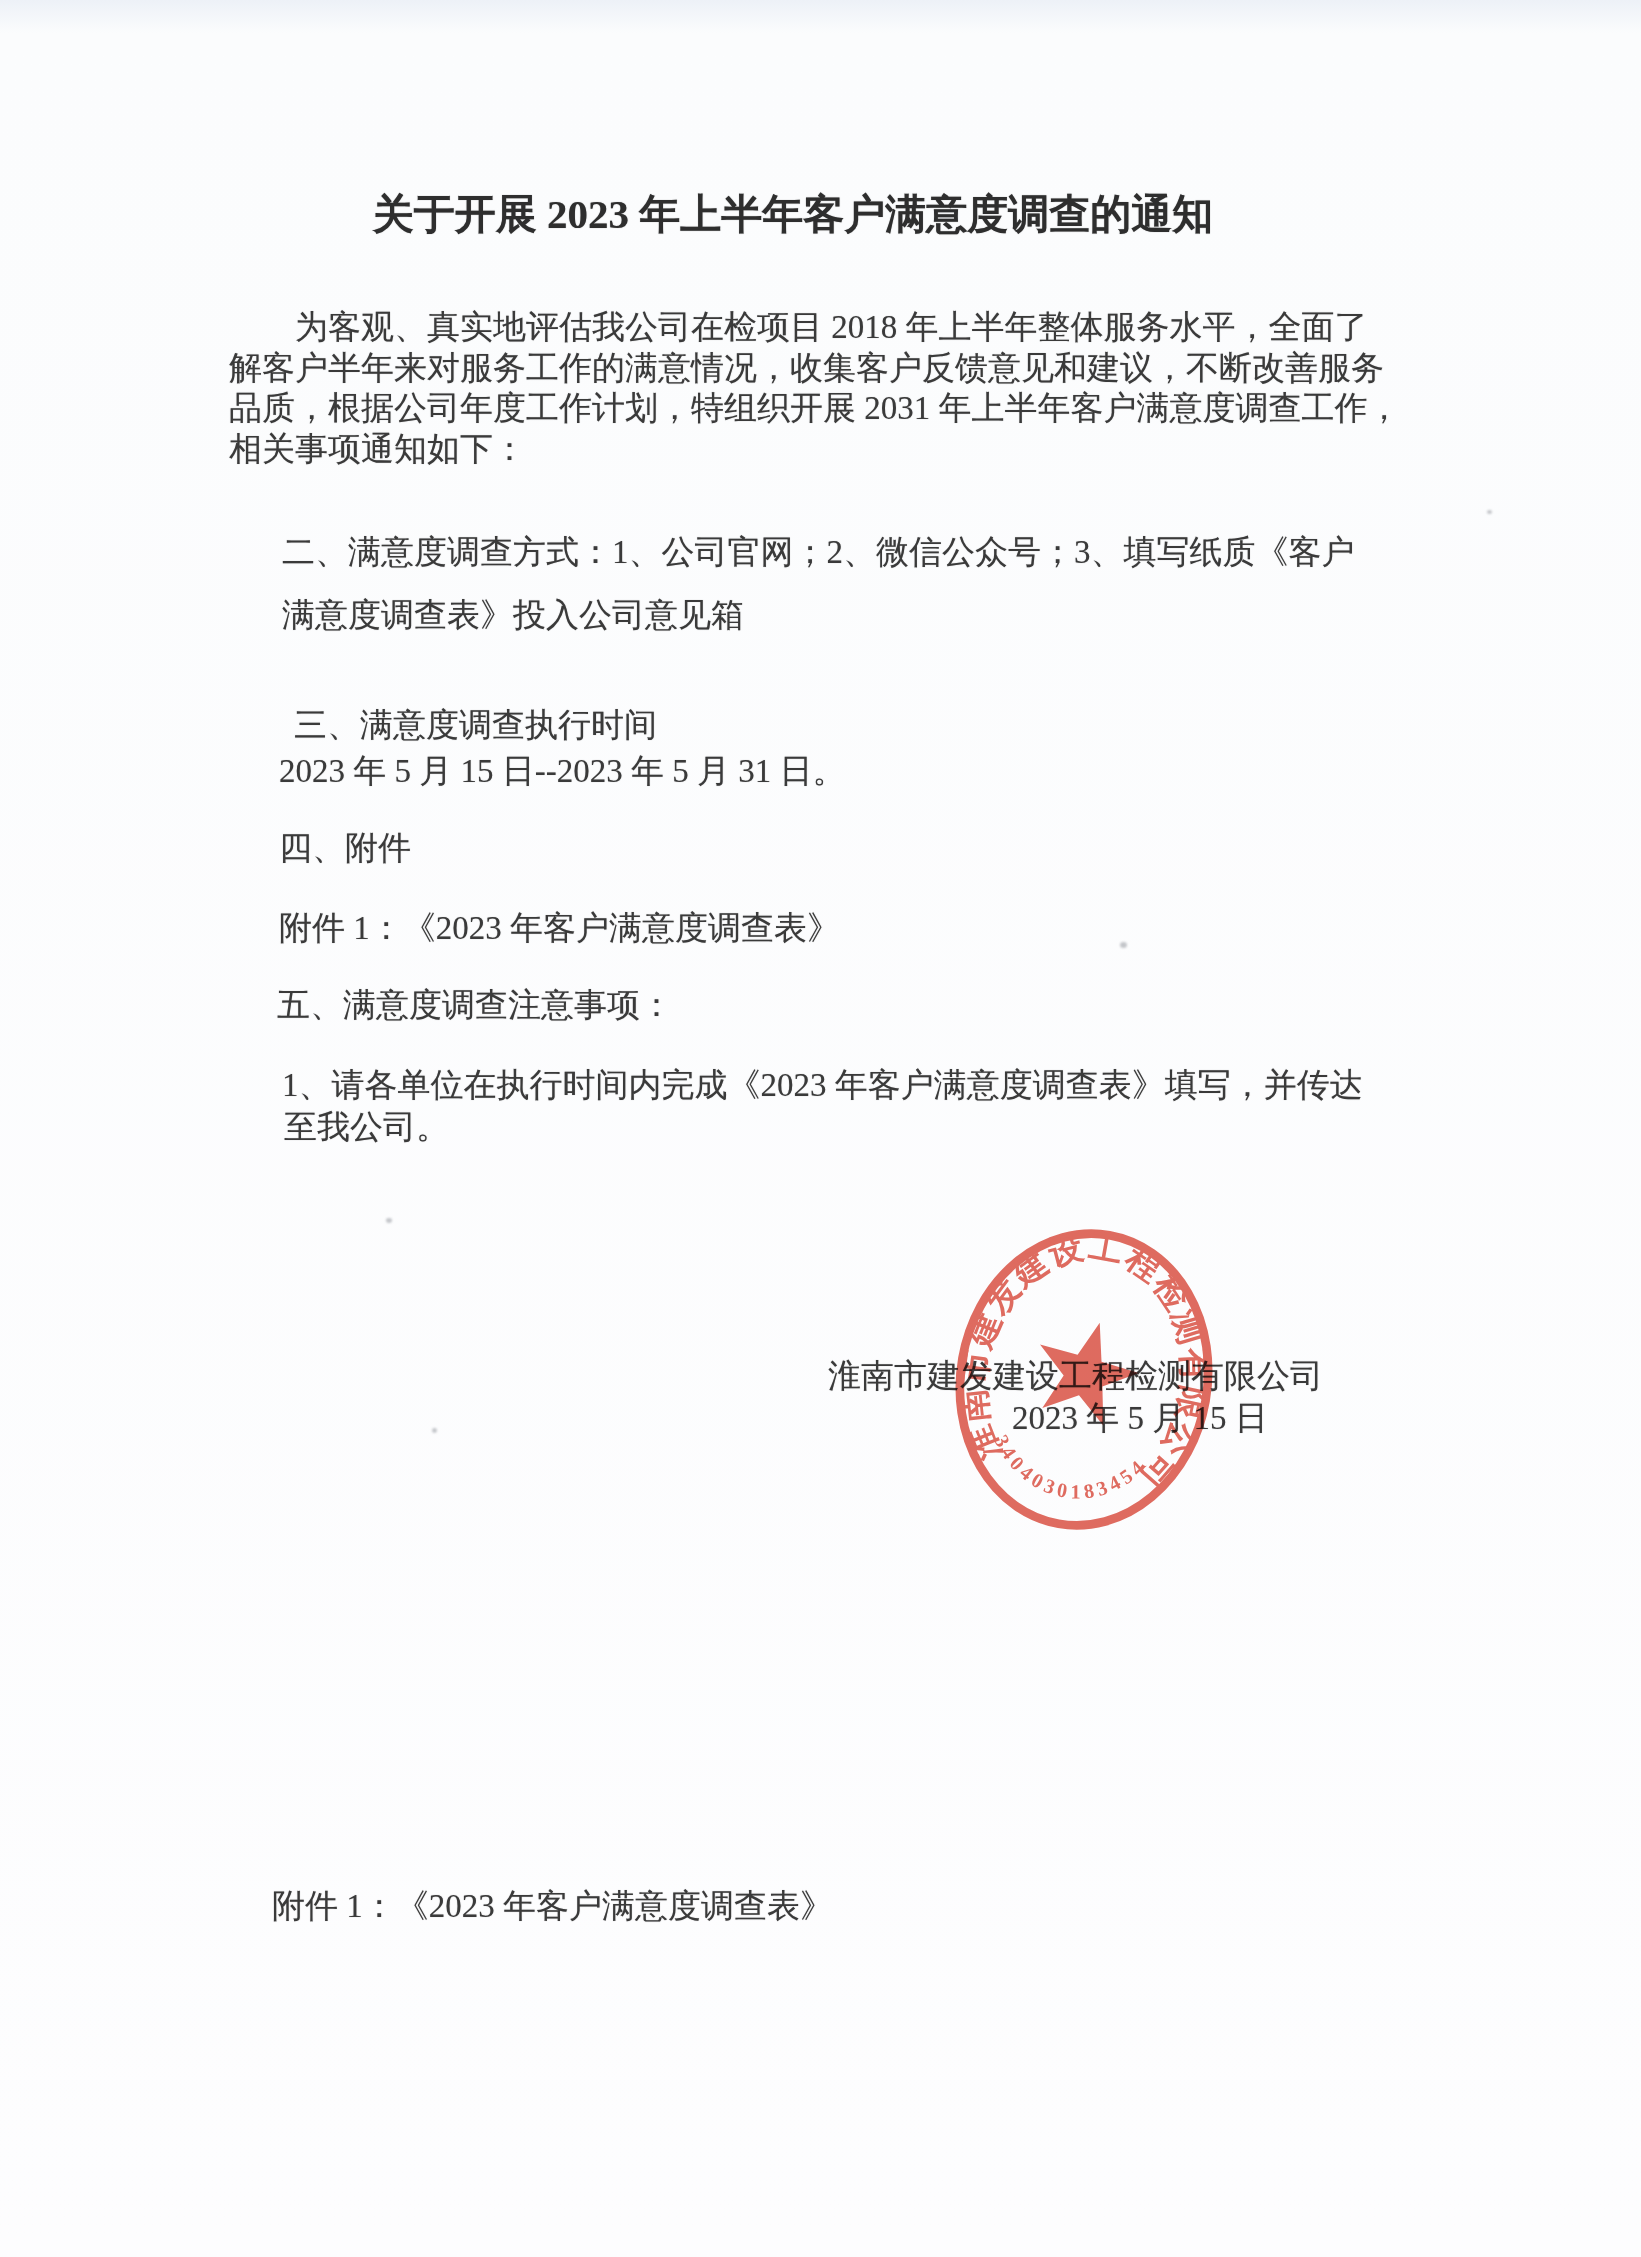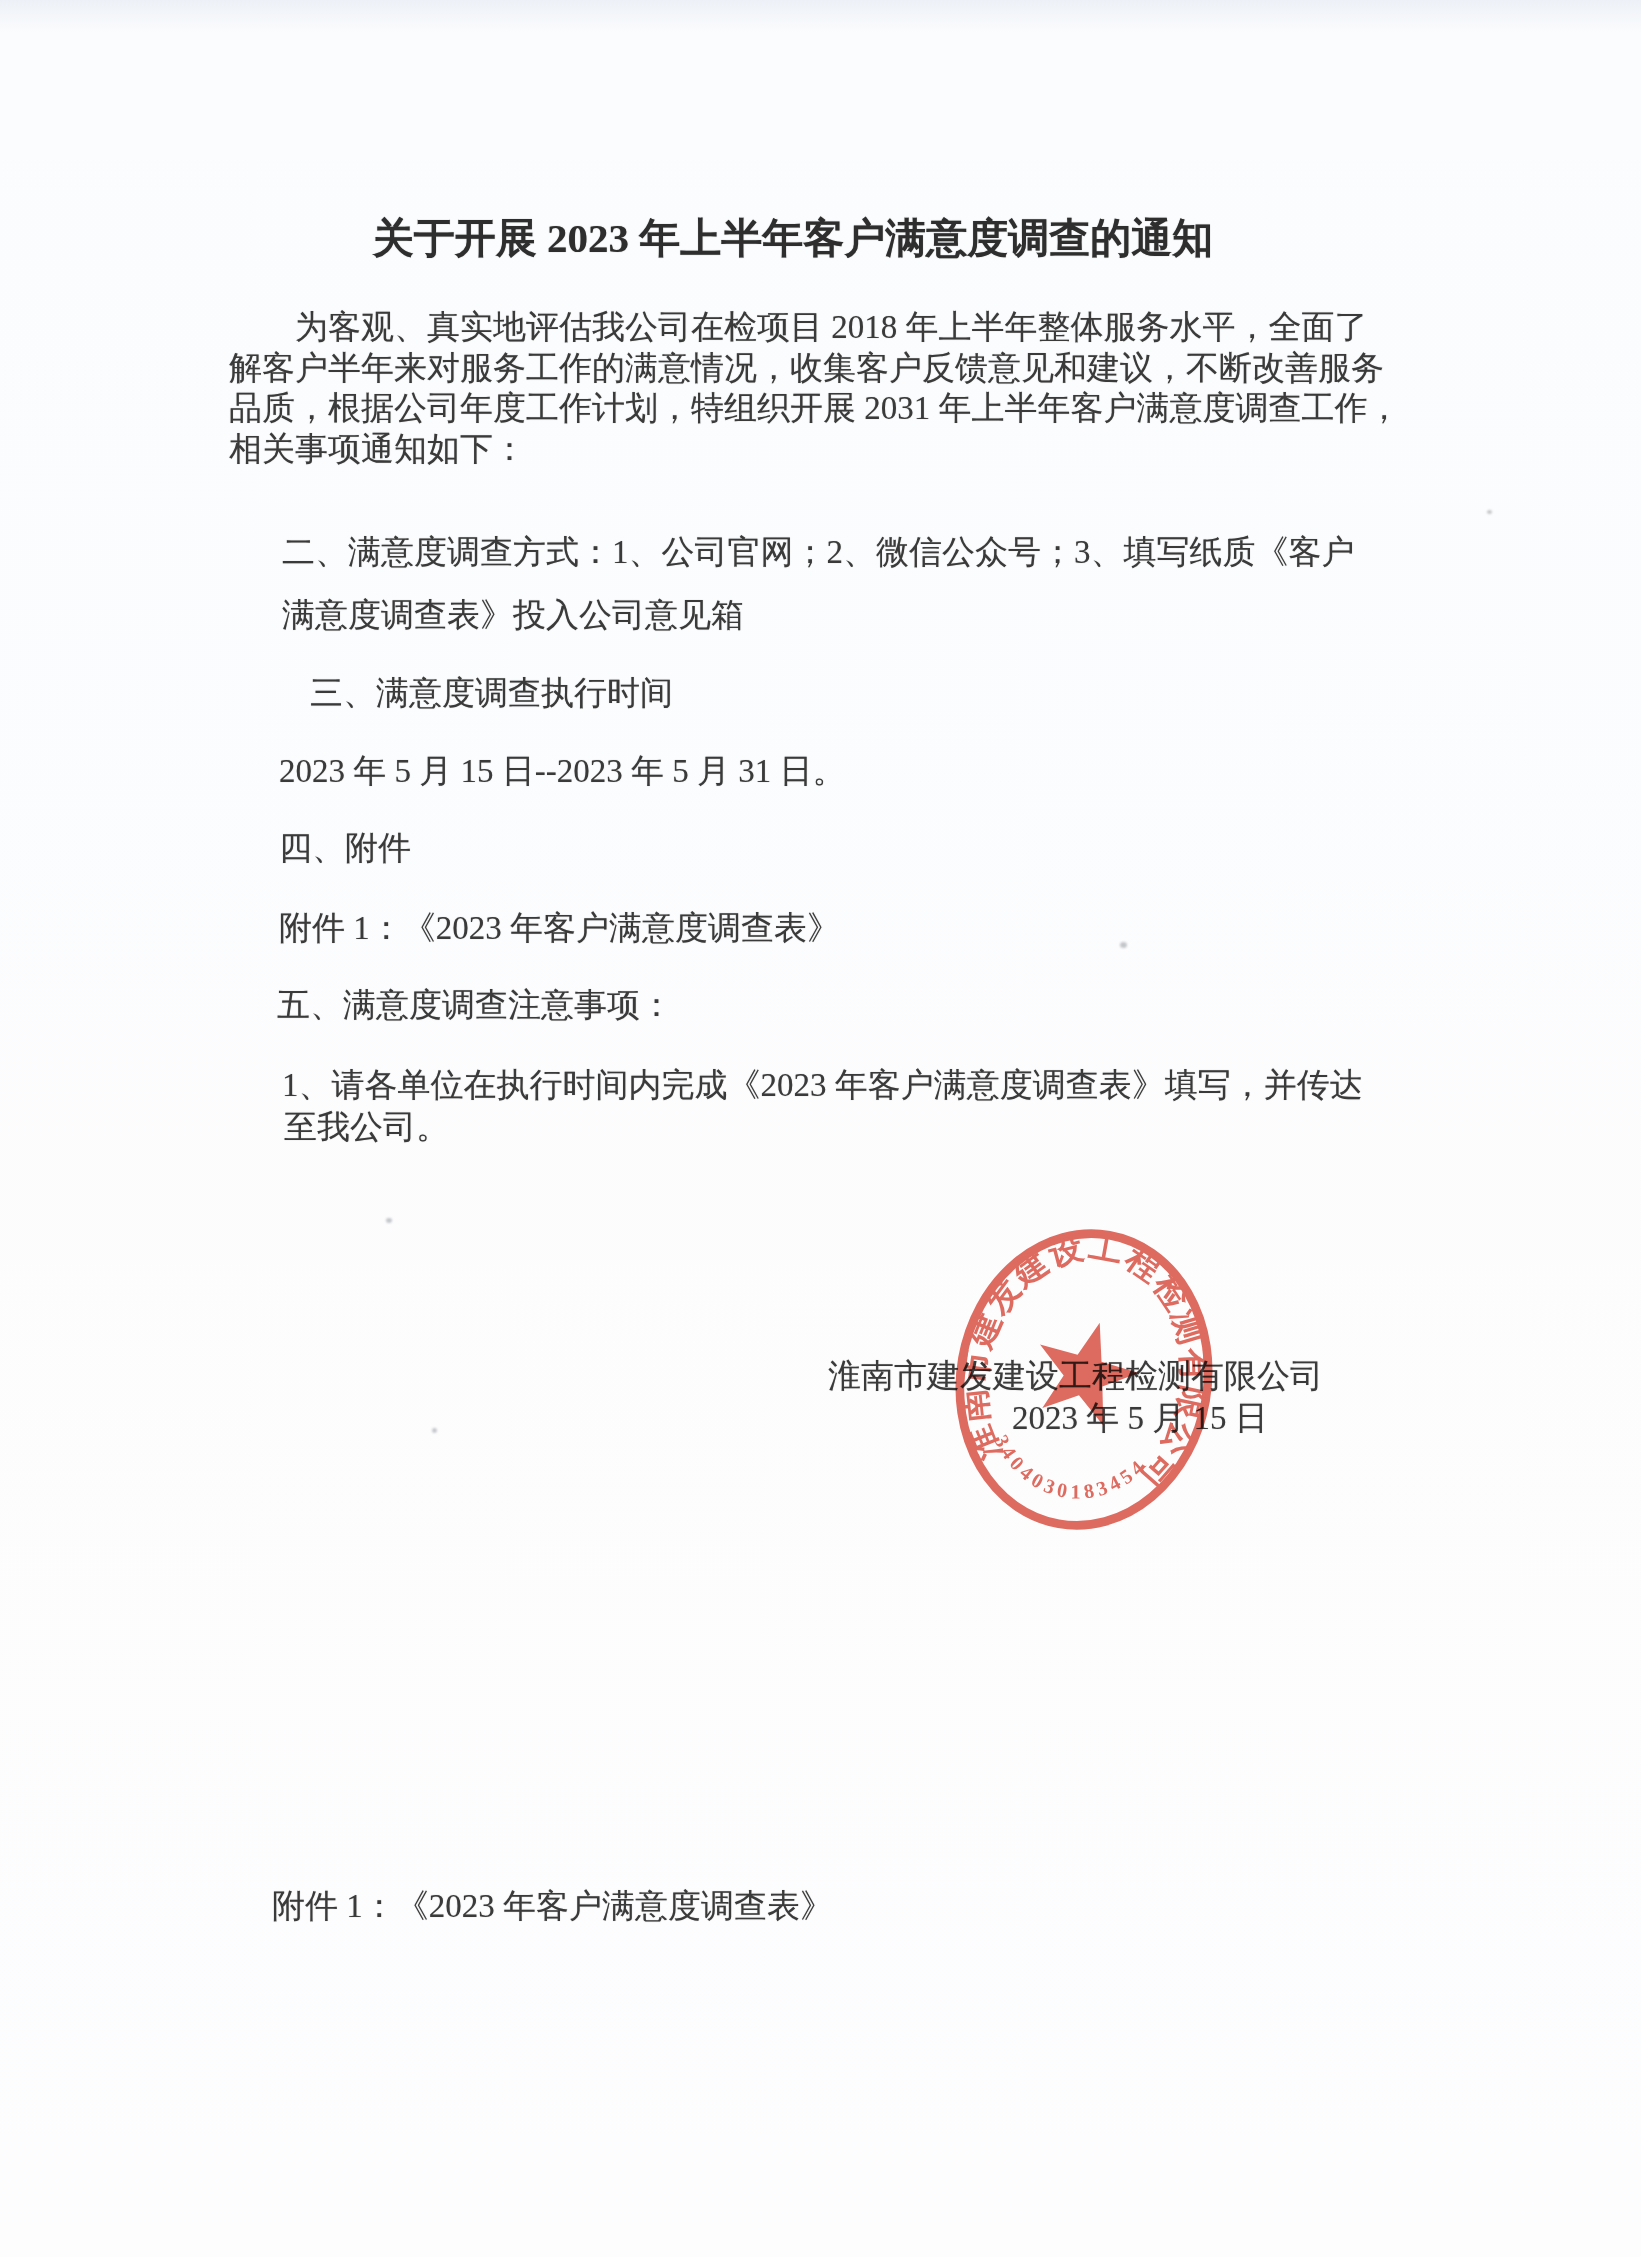--- a/index.html
+++ b/index.html
@@ -19,21 +19,20 @@
     white-space:nowrap;
     color:#3a3a3a;
     text-shadow:0 0 1px rgba(70,70,70,.45);
   }
   .title{
     left:229px;top:189px;width:1128px;
     text-align:center;
     font-size:41px;line-height:50px;
     font-weight:bold;color:#2e2e2e;
     text-shadow:0 0 1px rgba(50,50,50,.5);
-    margin-top:24px;
   }
   .intro-line{left:229px;}
   .indent{ text-indent:66px; }
   .seal{
     position:absolute;left:950px;top:1222px;width:268px;height:315px;
     mix-blend-mode:multiply;opacity:.85;
   }
   .seal text{
     font-family:"Liberation Serif","DejaVu Serif",serif;
     font-weight:bold;
@@ -59,21 +58,21 @@
     <div class="txt intro-line" style="top:388px;">品质，根据公司年度工作计划，特组织开展 2031 年上半年客户满意度调查工作，</div>
     <div class="txt intro-line" style="top:429px;">相关事项通知如下：</div>
   </div>
 
 
   <div>
     <div class="txt" style="left:282px;top:532px;">二、满意度调查方式：1、公司官网；2、微信公众号；3、填写纸质《客户</div>
     <div class="txt" style="left:282px;top:595px;">满意度调查表》投入公司意见箱</div>
   </div>
 
-  <div class="txt" style="left:294px;top:673px;margin-left:16px;">三、满意度调查执行时间</div>
+  <div class="txt" style="left:294px;top:705px;">三、满意度调查执行时间</div>
 
   <div class="txt" style="left:279px;top:751px;">2023 年 5 月 15 日--2023 年 5 月 31 日。</div>
 
   <div class="txt" style="left:279px;top:828px;">四、附件</div>
 
   <div class="txt" style="left:279px;top:908px;">附件 1：《2023 年客户满意度调查表》</div>
 
   <div class="txt" style="left:277px;top:985px;">五、满意度调查注意事项：</div>
 
   <div>

